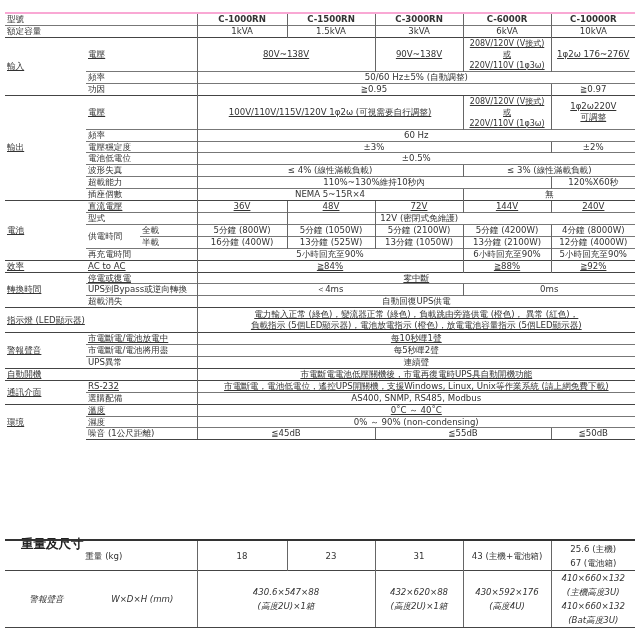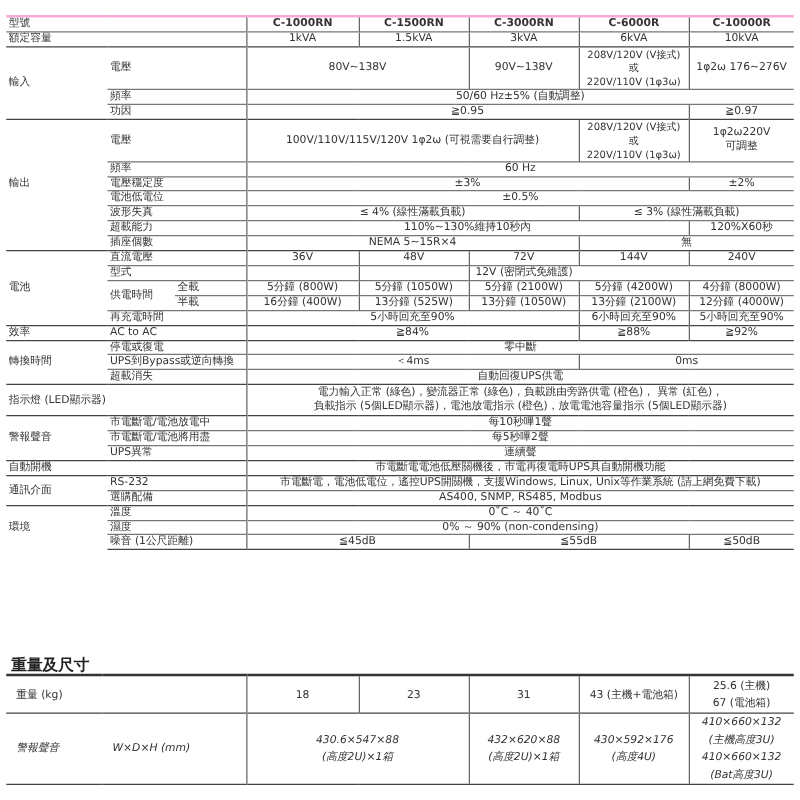--- a/index.html
+++ b/index.html
@@ -5,30 +5,30 @@
   html, body { margin:0; padding:0; background:#ffffff; }
   body { width:640px; height:640px; overflow:hidden; position:relative;
          font-family:"DejaVu Sans","Liberation Sans",sans-serif; color:#333; }
   table.spec { position:absolute; left:5px; top:12px; width:630px; border-collapse:collapse;
                table-layout:fixed; font-size:8.6px; }
   table.spec td { padding:0 2px; height:10.9px; line-height:10.9px; white-space:nowrap;
                   overflow:hidden; border-top:1px solid #777; }
   table.spec td.c { text-align:center; }
   table.spec td.l { text-align:left; padding-left:2px; }
   table.spec td.vl { border-left:1px solid #666; }
-  table.spec tr.thick td { border-top:1.5px solid #444; }
+  table.spec tr.thick td { border-top:1.5px solid #444;text-decoration:underline; }
   table.spec tr.first td { border-top:2px solid #f9a8d4; }
   table.spec tr.hdr td.c { font-weight:bold; }
   table.spec td.two { line-height:11px; white-space:normal; }
   table.spec tr.last td { border-bottom:1.5px solid #444; }
   .mini { font-size:8px; }
 
-  h2.section { position:absolute; left:5px; top:520px; margin:4px; font-size:12.5px; font-weight:bold; color:#222; }
+  h2.section { position:absolute; left:5px; top:520px; margin:16px; font-size:12.5px; font-weight:bold; color:#222; }
   table.dim { position:absolute; left:5px; top:539px; width:630px; border-collapse:collapse; table-layout:fixed; font-size:8.6px; }
-  table.dim td { border-top:1.5px solid #444; padding:0 2px; line-height:14px; }
+  table.dim td { border-top:1.5px solid #444; padding:0 2px; line-height:14px;text-align:center; }
   table.dim tr.r1 td { height:29px; border-top:2px solid #333; }
   table.dim tr.r2 td { height:55px; border-bottom:1.5px solid #444;font-style:italic; }
   table.dim td.c { text-align:center; }
   table.dim td.vl { border-left:1px solid #666; }
 </style>
 </head>
 <body>
 
 <table class="spec">
   <colgroup>

